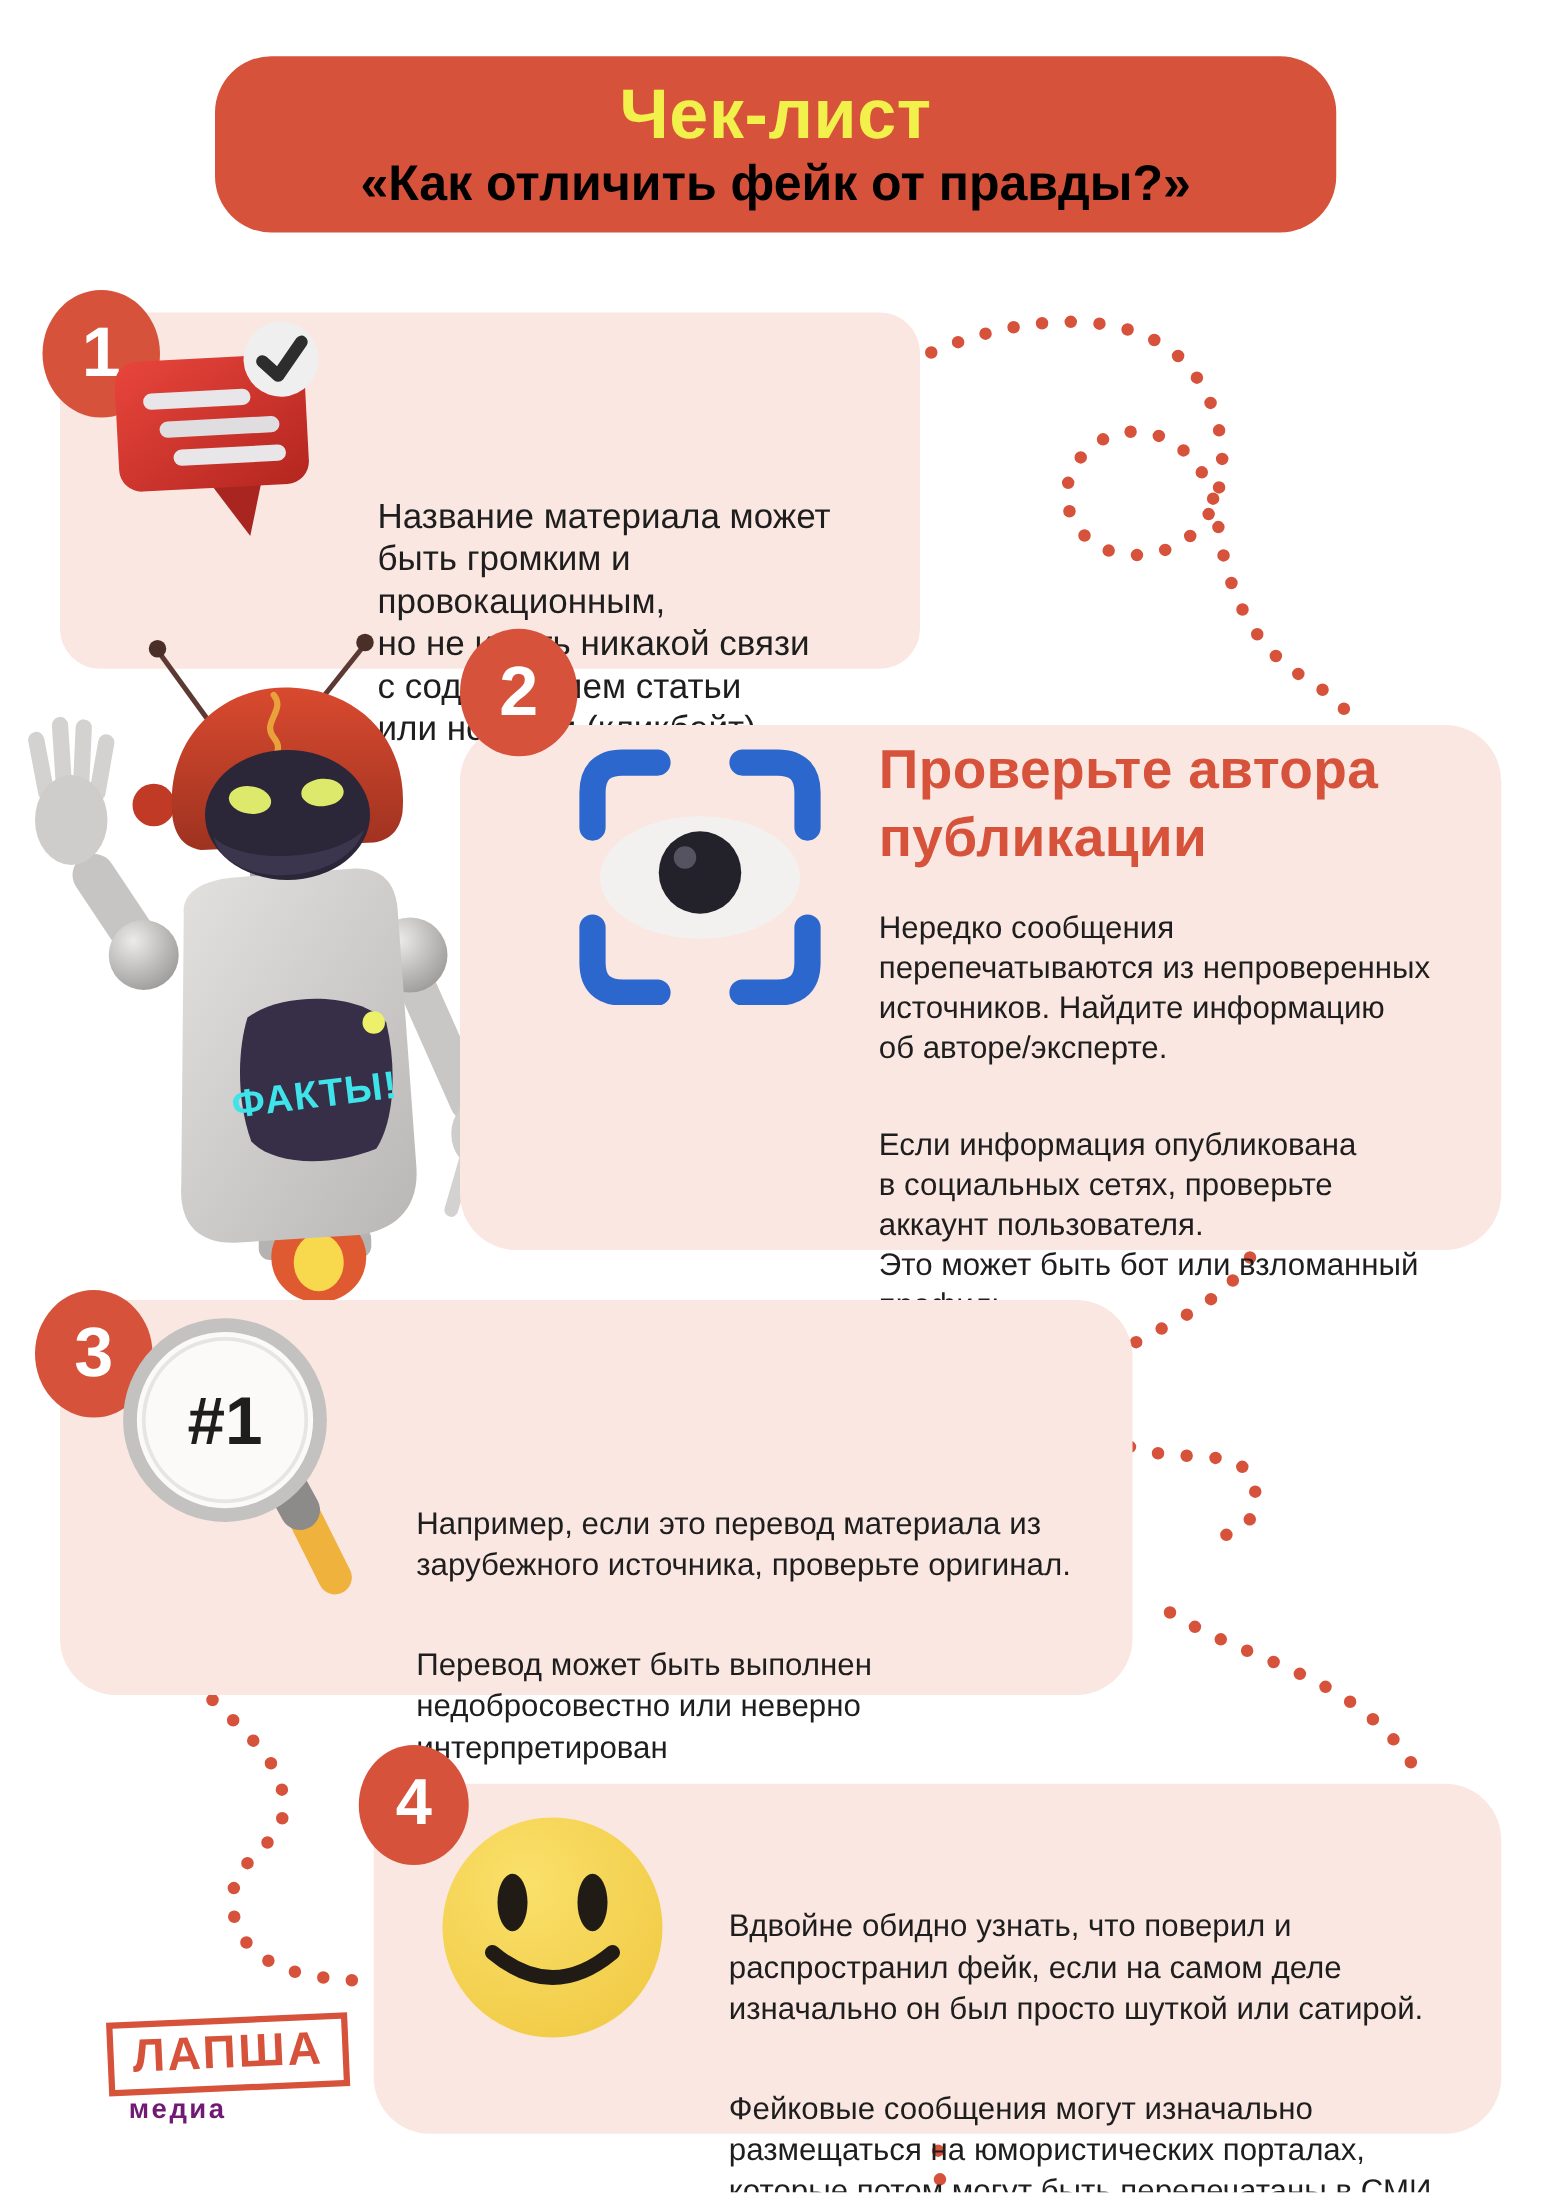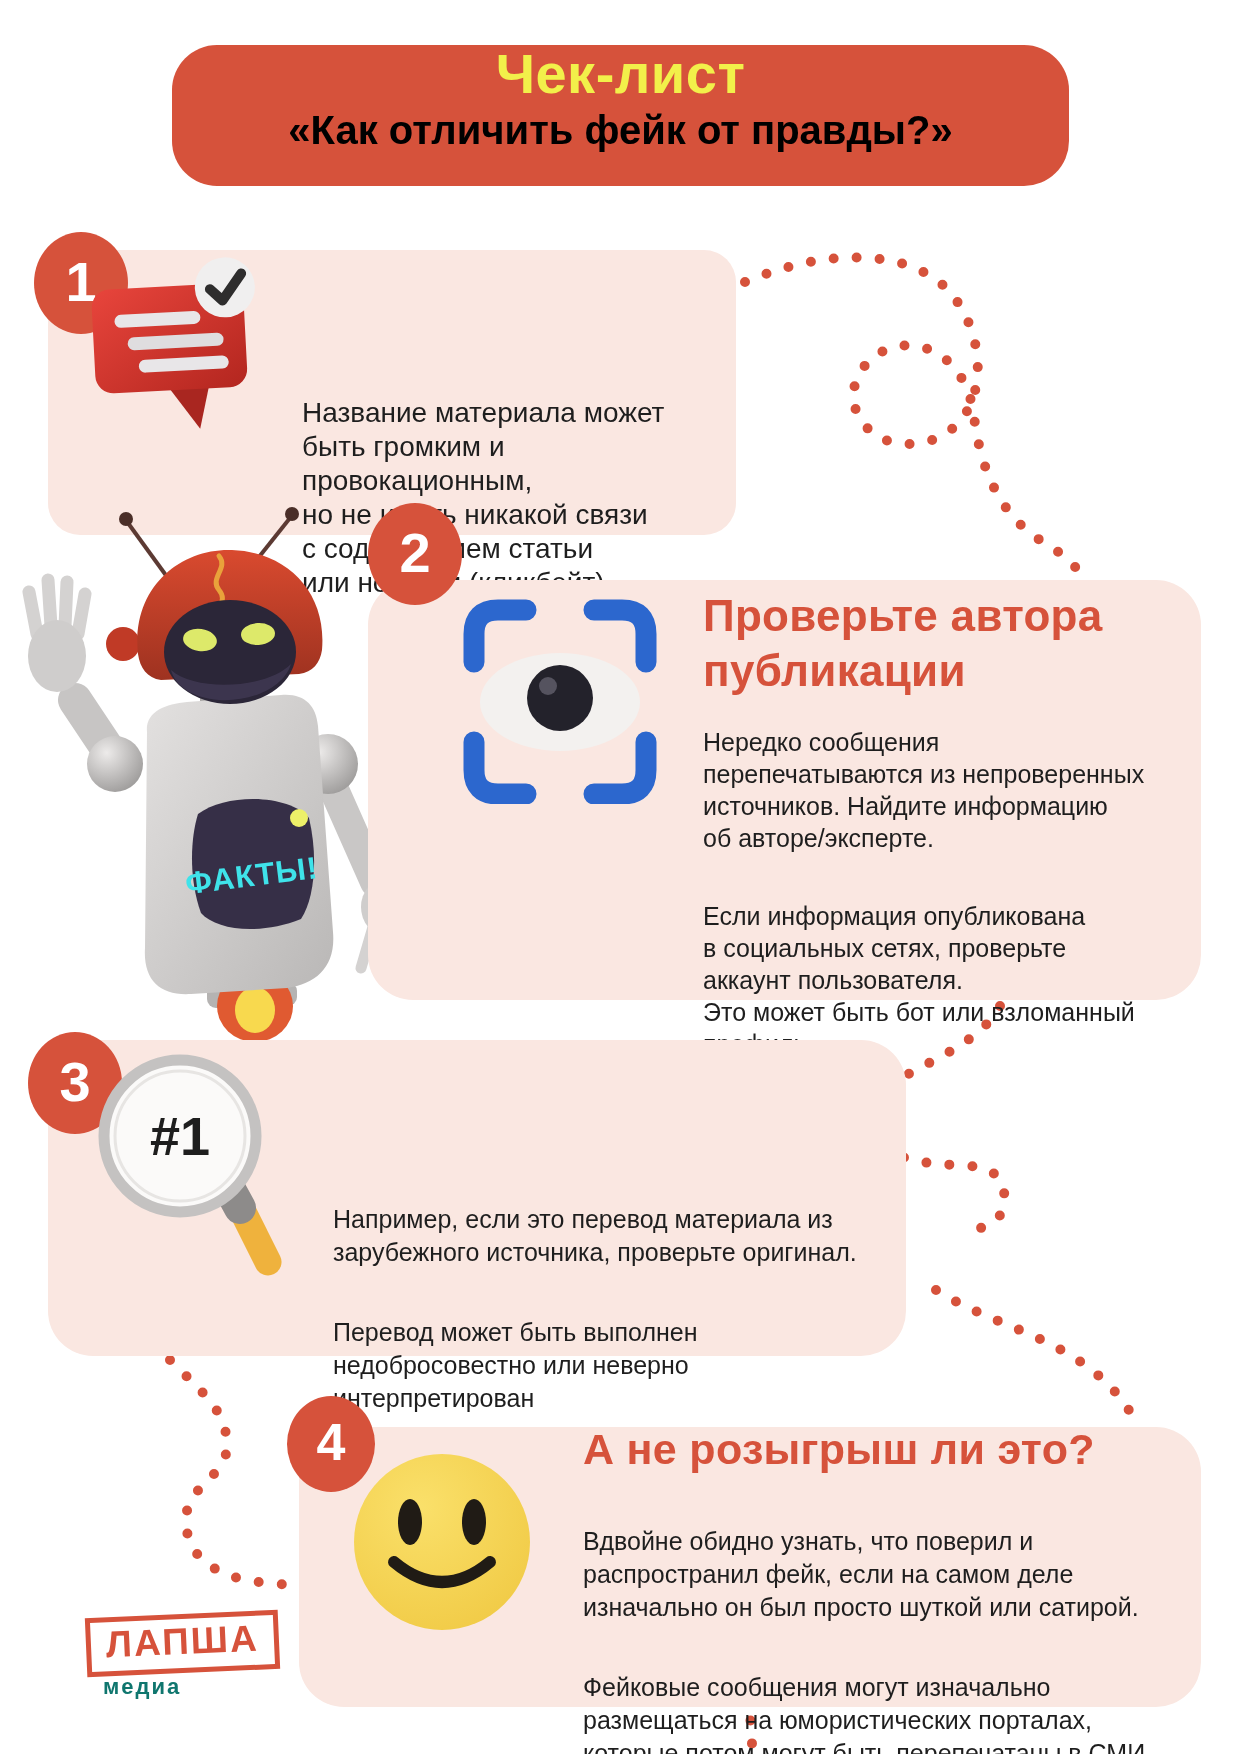--- a/index.html
+++ b/index.html
@@ -1,36 +1,36 @@
 <!DOCTYPE html>
 <html><head>
 <meta charset="utf-8">
 <style>
   html,body{margin:0;padding:0;background:#fff;}
   .page{position:relative;width:1241px;height:1754px;background:#ffffff;overflow:hidden;
         font-family:"Liberation Sans",sans-serif;margin:0 auto;}
   .dots-svg{position:absolute;left:0;top:0;width:1241px;height:1754px;pointer-events:none;}
   .header{position:absolute;left:172px;top:45px;width:897px;height:141px;background:#D6523B;
-          border-radius:45px;display:flex;flex-direction:column;align-items:center;}
+          border-radius:45px;display:flex;flex-direction:column;align-items:center;justify-content:center;}
   .h-title{color:#F2F04A;font-size:56px;font-weight:bold;line-height:1.05;letter-spacing:.5px;}
   .h-sub{color:#000000;font-size:40px;font-weight:bold;line-height:1.1;margin-top:4px;}
   .panel{position:absolute;background:#FAE7E1;}
   .badge{position:absolute;width:94px;height:102px;background:#D6523B;border-radius:50%;
          display:flex;align-items:center;justify-content:center;color:#fff;
          font-size:56px;font-weight:bold;padding-bottom:4px;box-sizing:border-box;}
   .sec-title{position:absolute;color:#D6523B;font-weight:bold;white-space:pre-line;letter-spacing:.3px;}
   .sec-body{position:absolute;color:#1E1E1E;white-space:pre-line;}
   .sec-body p{margin:0 0 14px 0;white-space:pre-line;}
   .sec-body p:last-child{margin-bottom:0;}
   .clickbait{color:#1E1E1E;text-decoration:underline;text-underline-offset:3px;}
   .icon-box{position:absolute;}
   .logo-box{position:absolute;left:86px;top:1614px;border:5px solid #D6523B;color:#D6523B;
             transform:rotate(-2.5deg);padding:3px 15px 5px 15px;font-size:37px;font-weight:bold;
             letter-spacing:2px;line-height:1.1;}
-  .logo-sub{position:absolute;left:103px;top:1674px;color:#0f766e;font-size:22px;font-weight:bold;letter-spacing:2px;}
+  .logo-sub{position:absolute;left:103px;top:1674px;color:#701a75;font-size:22px;font-weight:bold;letter-spacing:2px;}
 </style>
 </head>
 <body>
 
 <div class="page">
 
   <svg class="dots-svg" viewBox="0 0 1241 1754">
     <g fill="none" stroke="#D6523B" stroke-width="10" stroke-linecap="round" stroke-dasharray="0 23">
       <path d="M 745 282 C 820 250, 905 246, 948 290 C 990 336, 990 420, 932 440 C 872 460, 830 402, 868 362 C 902 328, 965 346, 974 416 C 980 468, 1000 515, 1040 540 C 1060 552, 1076 564, 1084 580"></path>
       <path d="M 1000 1006 C 980 1042, 935 1058, 898 1080 C 862 1102, 864 1140, 900 1156 C 946 1174, 998 1152, 1004 1192 C 1008 1218, 988 1232, 966 1228"></path>
@@ -200,21 +200,20 @@
           <stop offset="0" stop-color="#FAE06A"></stop>
             <stop offset="1" stop-color="#EFC63E"></stop>
         </radialGradient>
       </defs>
       <circle cx="92" cy="92" r="88" fill="url(#smGrad)"></circle>
       <ellipse cx="60" cy="72" rx="12" ry="23" fill="#201B15"></ellipse>
       <ellipse cx="124" cy="72" rx="12" ry="23" fill="#201B15"></ellipse>
       <path d="M 44 112 Q 92 152 140 112" fill="none" stroke="#201B15" stroke-width="12" stroke-linecap="round"></path>
     </svg>
   </div>
-  <div class="sec-title" style="left:583px;top:1424px;font-size:43px;line-height:50px;">А не розыгрыш ли это?</div>
   <div class="sec-body" style="left:583px;top:1492px;font-size:25px;line-height:33px;width:610px;">
     <p>Вдвойне обидно узнать, что поверил и
 распространил фейк, если на самом деле
 изначально он был просто шуткой или сатирой.</p>
     <p>Фейковые сообщения могут изначально
 размещаться на юмористических порталах,
 которые потом могут быть перепечатаны в СМИ</p>
   </div>
 
   <div class="logo-box">

